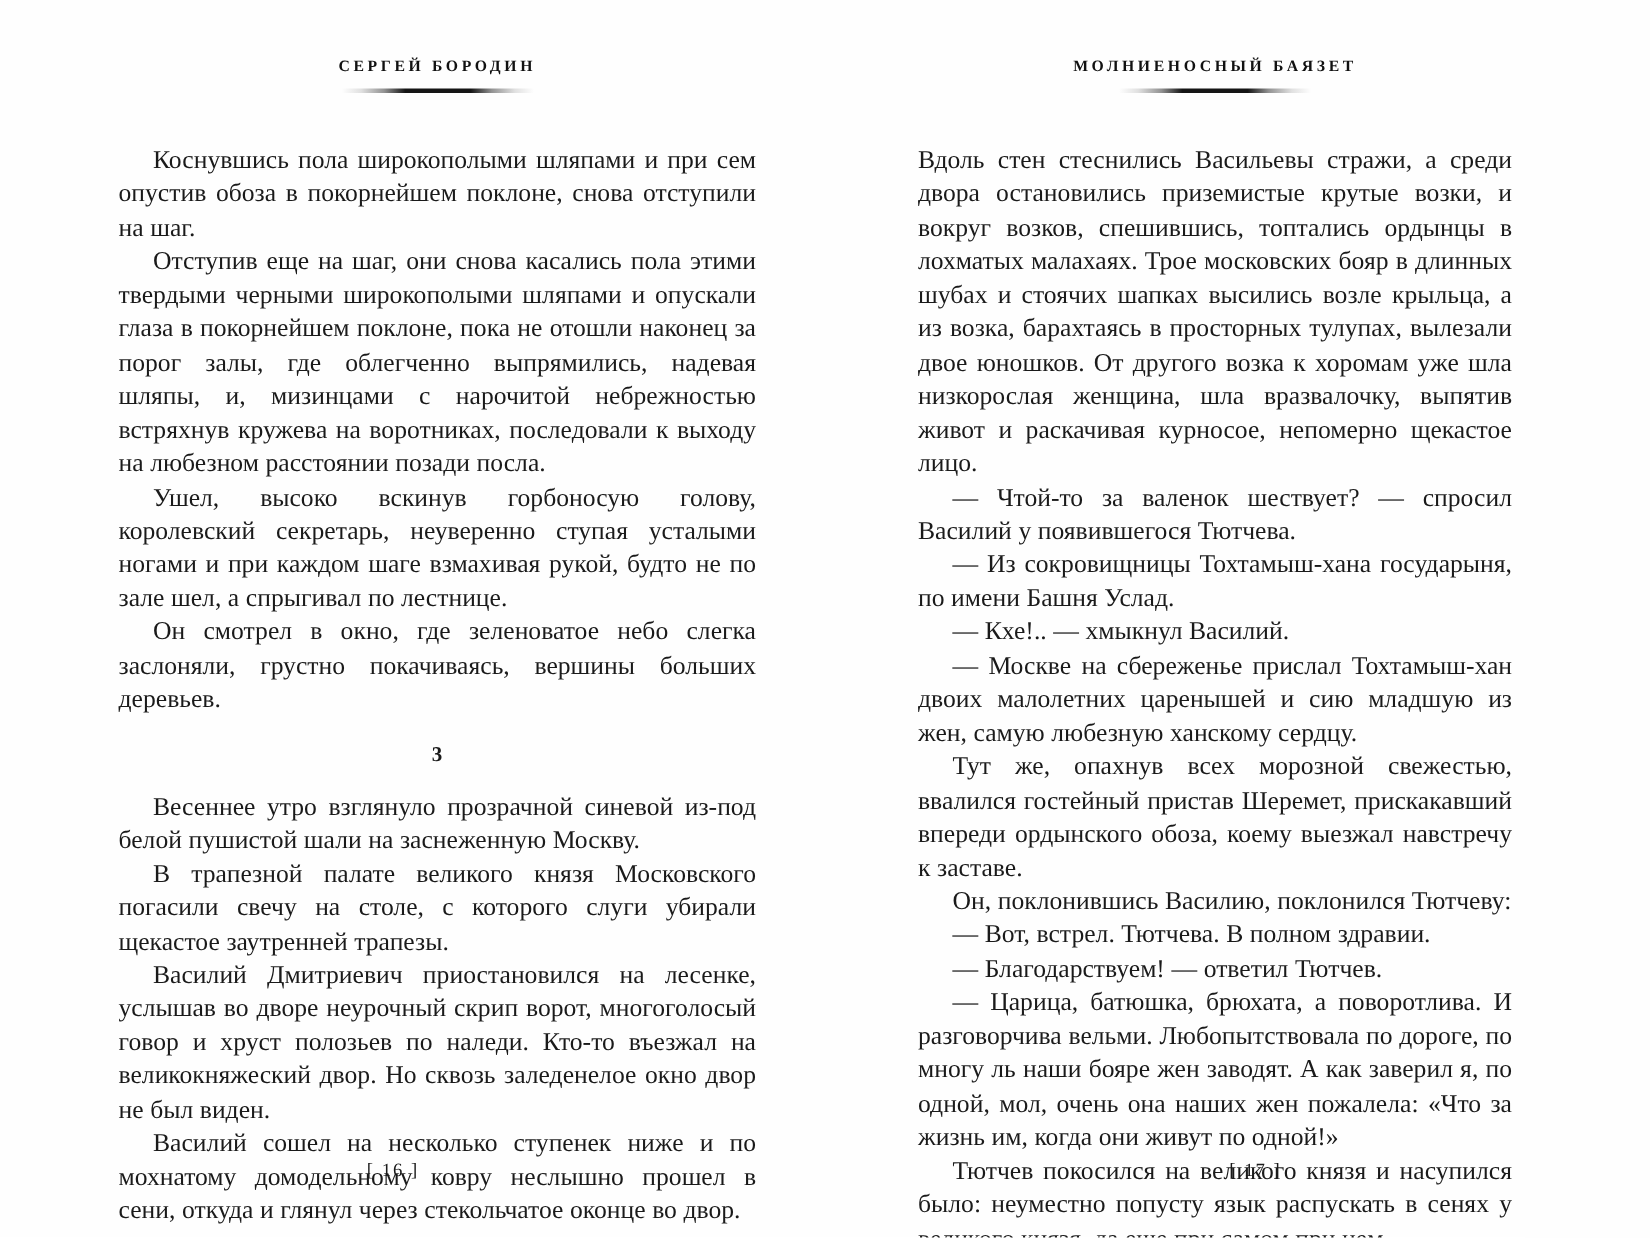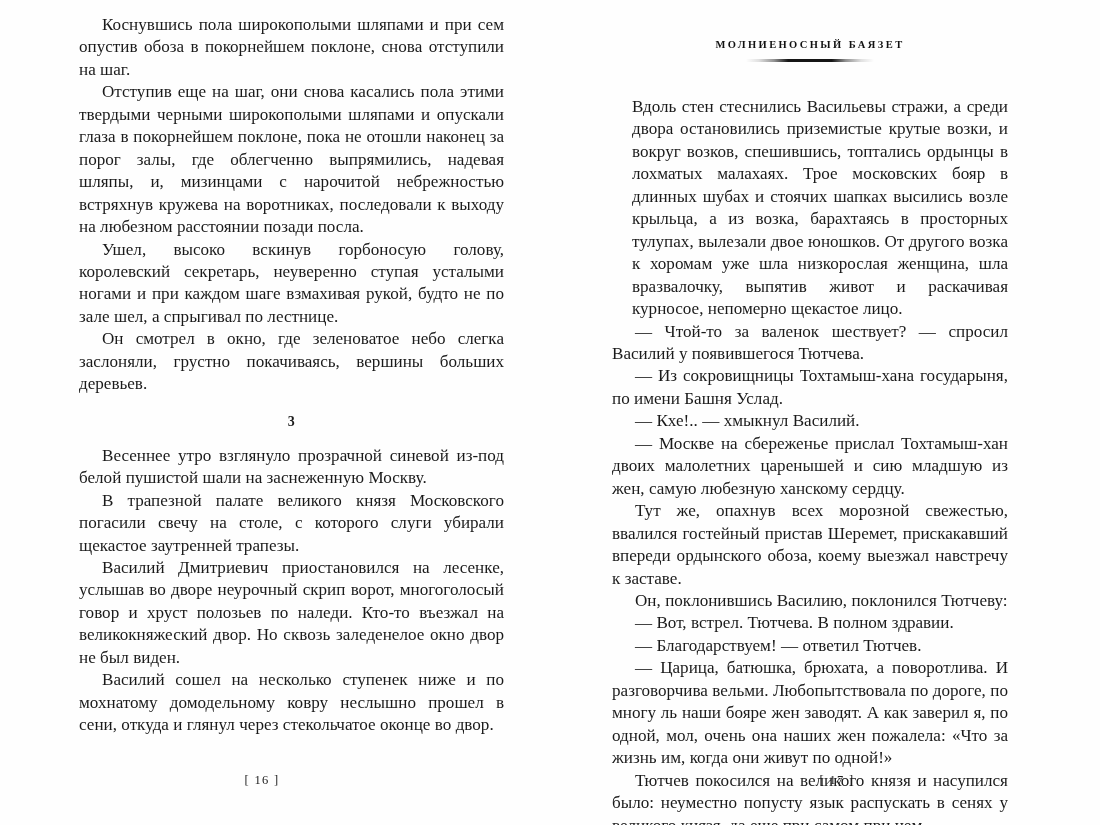--- a/index.html
+++ b/index.html
@@ -71,21 +71,21 @@
   }
   p.para {
     margin: 0;
     font-size: 17.1px;
     line-height: 22.45px;
     text-align: justify;
     text-indent: 23px;
     hyphens: manual;
     word-spacing: 0.1px;
   }
-  p.para.noindent { text-indent: 0; margin-left: 20px; }
+  p.para.noindent { text-indent: 0; }
 
   .chapnum {
     text-align: center;
     font-size: 14px;
     font-weight: bold;
     margin: 19px 0 16px 0;
     line-height: 1;
     letter-spacing: 0.5px;
   }
 
@@ -103,20 +103,24 @@
   .page-left .folio  { transform: translateX(-13px); }
   .page-right .folio { transform: translateX(12px); }
 </style>
 </head>
 <body>
 
 <div class="spread">
 
   <div class="page page-left">
 
+    <div class="runhead">
+      <span class="runhead-text">СЕРГЕЙ БОРОДИН</span>
+      <div class="rule"></div>
+    </div>
 
     <div class="body-col">
       <p class="para">Коснувшись пола широкополыми шляпами и при сем опустив обоза в покорнейшем поклоне, снова отступили на шаг.</p>
       <p class="para">Отступив еще на шаг, они снова касались пола этими твердыми черными широкополыми шляпами и опускали глаза в покорнейшем поклоне, пока не отошли наконец за порог залы, где облегченно выпрямились, надевая шляпы, и, мизинцами с нарочитой небрежностью встряхнув кружева на воротниках, последовали к выходу на любезном расстоянии позади посла.</p>
       <p class="para">Ушел, высоко вскинув горбоносую голову, королевский секретарь, неуверенно ступая усталыми ногами и при каждом шаге взмахивая рукой, будто не по зале шел, а спрыгивал по лестнице.</p>
       <p class="para">Он смотрел в окно, где зеленоватое небо слегка заслоняли, грустно покачиваясь, вершины больших деревьев.</p>
 
       <div class="chapnum">3</div>
 
       <p class="para">Весеннее утро взглянуло прозрачной синевой из-под белой пушистой шали на заснеженную Москву.</p>

